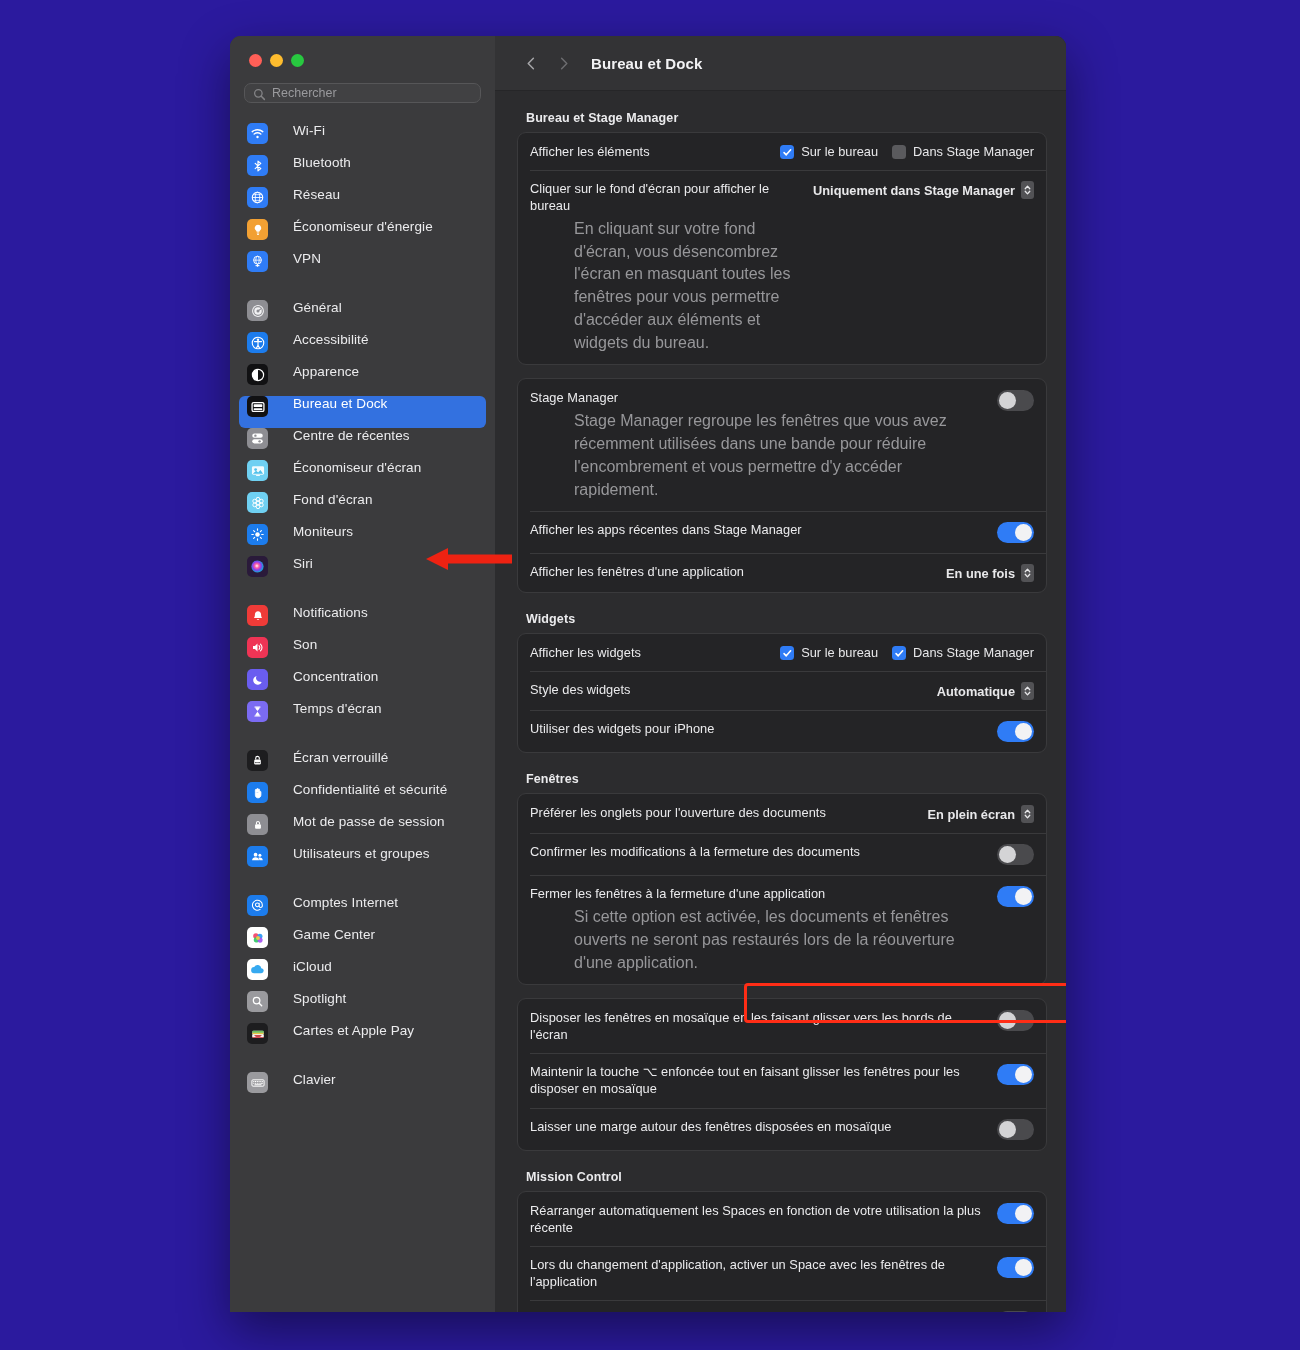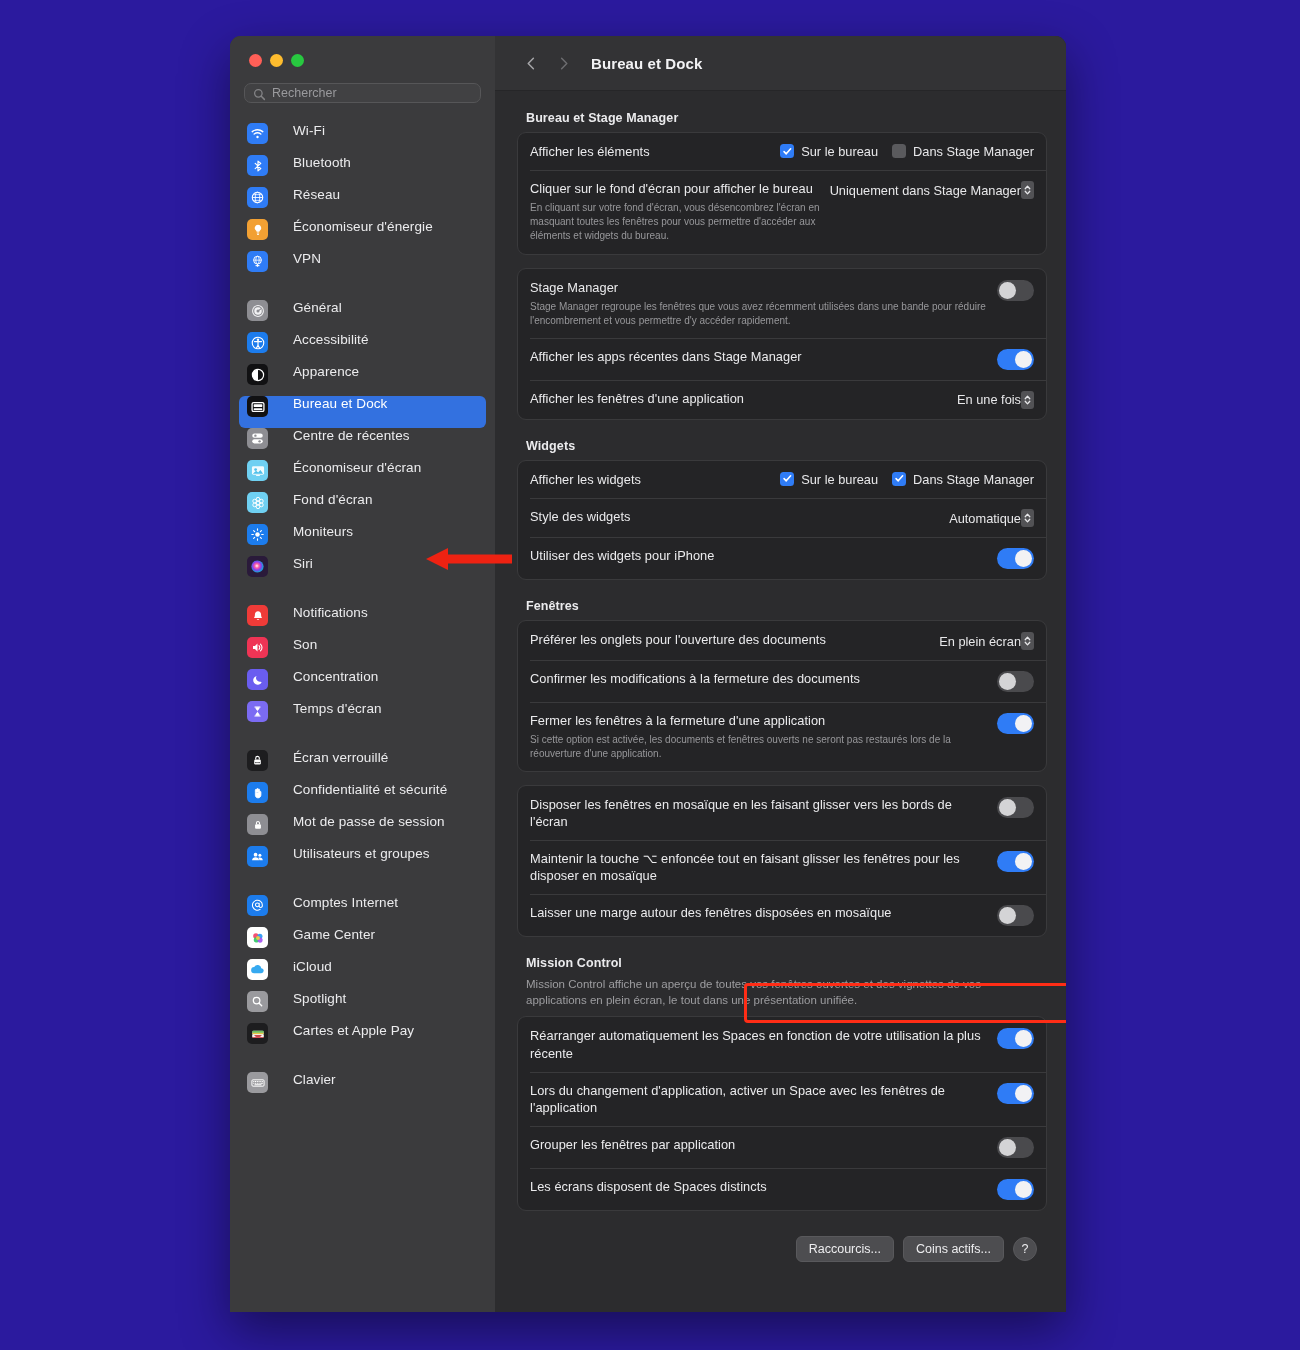--- a/index.html
+++ b/index.html
@@ -152,30 +152,30 @@
   .row + .row::before {
     content: ""; position: absolute; left: 12px; right: 0; top: 0;
     height: 1px; background: #3a3a3c;
   }
   .row .rleft { flex: 1 1 auto; min-width: 0; }
   .row .rlabel {
     font-size: 12.8px; color: #ebebed; line-height: 1.33;
     letter-spacing: .05px;
   }
   .row .rsub {
-    font-size: 10px; color: #97979a; line-height: 1.42;
-    margin-top: 4px; max-width: 480px;
+    font-size: 16px; color: #97979a; line-height: 1.42;
+    margin-top: 4px; max-width: 480px; margin-left: 44px;
   }
   .row .rright {
     flex: 0 0 auto; display: flex; align-items: center; gap: 14px;
     padding-top: 1px;
   }
 
   
-  .cbx { display: flex; align-items: flex-start; gap: 7px; }
+  .cbx { display: flex; align-items: flex-end; gap: 7px; }
   .box {
     width: 14px; height: 14px; border-radius: 3.5px;
     background: #5a5a5d; flex: 0 0 14px;
     display: flex; align-items: center; justify-content: center;
   }
   .box.on { background: #2f7cf6; }
   .box svg { display: block; }
   .cbx .t { font-size: 12.8px; color: #e8e8ea; white-space: nowrap; }
 
   
@@ -186,22 +186,22 @@
   .toggle.on { background: #2f7cf6; }
   .toggle .knob {
     position: absolute; top: 2px; left: 2px;
     width: 17px; height: 17px; border-radius: 50%;
     background: #d4d4d6;
   }
   .toggle.on .knob { left: 18px; background: #f2f2f4; }
 
   
   .popup {
-    display: flex; align-items: center; 
-    font-size: 12.8px; color: #e8e8ea; white-space: nowrap;
+    display: flex; align-items: center; gap: 6px;
+    font-size: 12.8px; color: #e8e8ea; white-space: nowrap; font-weight: bold;
   }
   .chev {
     width: 13px; height: 18px; border-radius: 3px;
     background: #525255;
     display: flex; align-items: center; justify-content: center;
     flex: 0 0 13px;
   }
   .brave {
     width: 15px; height: 15px; flex: 0 0 15px;
     border-radius: 3px; overflow: hidden;
@@ -818,21 +818,20 @@
                 <div class="rlabel">Laisser une marge autour des fenêtres disposées en mosaïque</div>
               </div>
               <div class="rright">
                 <div class="toggle">
                   <span class="knob"></span>
                 </div>
               </div>
             </div>
           </div>
           <div class="sect-title">Mission Control</div>
-          <div class="sect-desc">Mission Control affiche un aperçu de toutes vos fenêtres ouvertes et des vignettes de vos applications en plein écran, le tout dans une présentation unifiée.</div>
           <div class="card">
             <div class="row">
               <div class="rleft">
                 <div class="rlabel">Réarranger automatiquement les Spaces en fonction de votre utilisation la plus récente</div>
               </div>
               <div class="rright">
                 <div class="toggle on">
                   <span class="knob"></span>
                 </div>
               </div>

